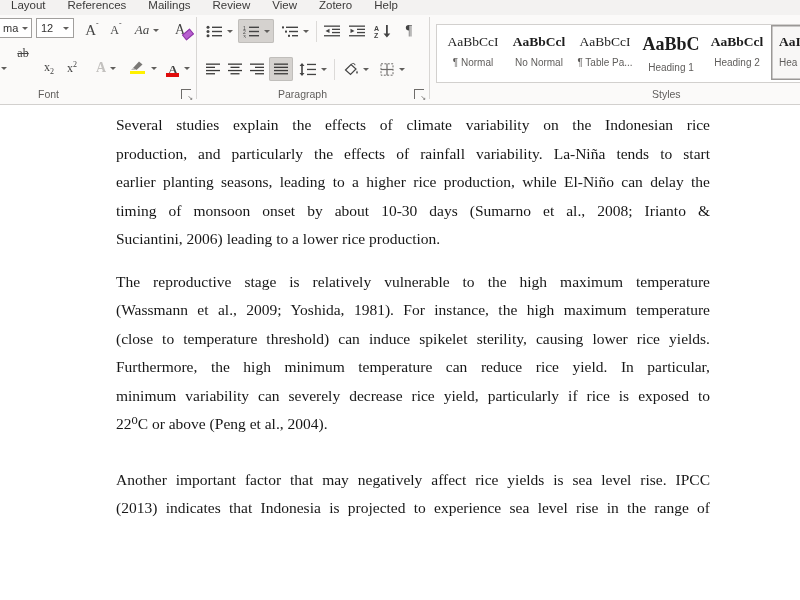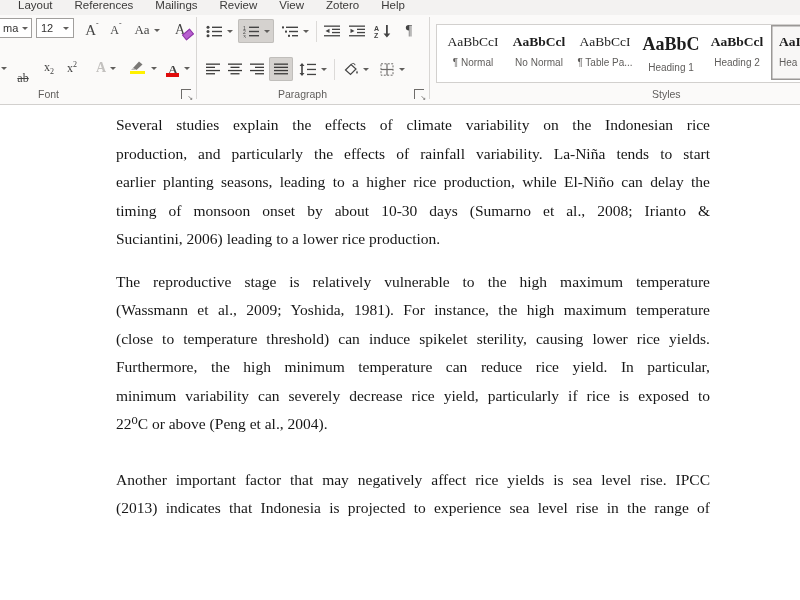--- a/index.html
+++ b/index.html
@@ -4,21 +4,21 @@
 <style>
   html,body { margin:0; padding:0; }
   body {
     width:800px; height:600px; overflow:hidden;
     font-family:"Liberation Sans", sans-serif;
     background:#ffffff; position:relative;
   }
   
   .tabs-row {
     height:15px; background:#f3f2f1; overflow:hidden;
-    display:flex; align-items:flex-start; padding-left:7px;
+    display:flex; align-items:flex-start; padding-left:0;
   }
   .tab {
     font-size:11.5px; color:#3b3a39; padding:0 11px;
     line-height:17px; transform:translateY(-3px); white-space:nowrap;
   }
   
   .ribbon {
     position:relative; height:89px; background:#fbfaf9;
     border-bottom:1px solid #d2d0ce;
   }
@@ -121,32 +121,32 @@
 
   <div class="btn" style="left:80px; top:3px; width:24px;">
     <span class="glyph" style="font-size:15px;">A</span>
       <span class="mini-mark">ˆ</span>
   </div>
   <div class="btn" style="left:105px; top:3px; width:22px;">
     <span class="glyph" style="font-size:12px;">A</span>
       <span class="mini-mark">ˇ</span>
   </div>
   <div class="btn" style="left:131px; top:3px; width:32px;">
-    <span class="glyph" style="font-size:13px;">Aa</span>
+    <span class="glyph" style="font-size:13px;font-style:italic;">Aa</span>
     <span class="caret"></span>
   </div>
   <div class="btn" style="left:167px; top:3px; width:26px;">
     <span class="glyph" style="font-size:14px;">A</span>
     <span class="eraser"></span>
   </div>
 
   <div class="btn" style="left:-4px; top:41px; width:12px;">
     <span class="caret"></span>
   </div>
-  <div class="btn" style="left:10px; top:51px; width:26px;">
+  <div class="btn" style="left:10px; top:26px; width:26px;">
     <span class="glyph strike">ab</span>
   </div>
   <div class="btn" style="left:38px; top:41px; width:22px;">
     <span class="glyph subsup"><span>x</span><sub>2</sub></span>
   </div>
   <div class="btn" style="left:61px; top:41px; width:22px;">
     <span class="glyph subsup"><span>x</span><sup>2</sup></span>
   </div>
   <div class="btn" style="left:90px; top:41px; width:32px;">
     <span class="fx-a">A</span>

